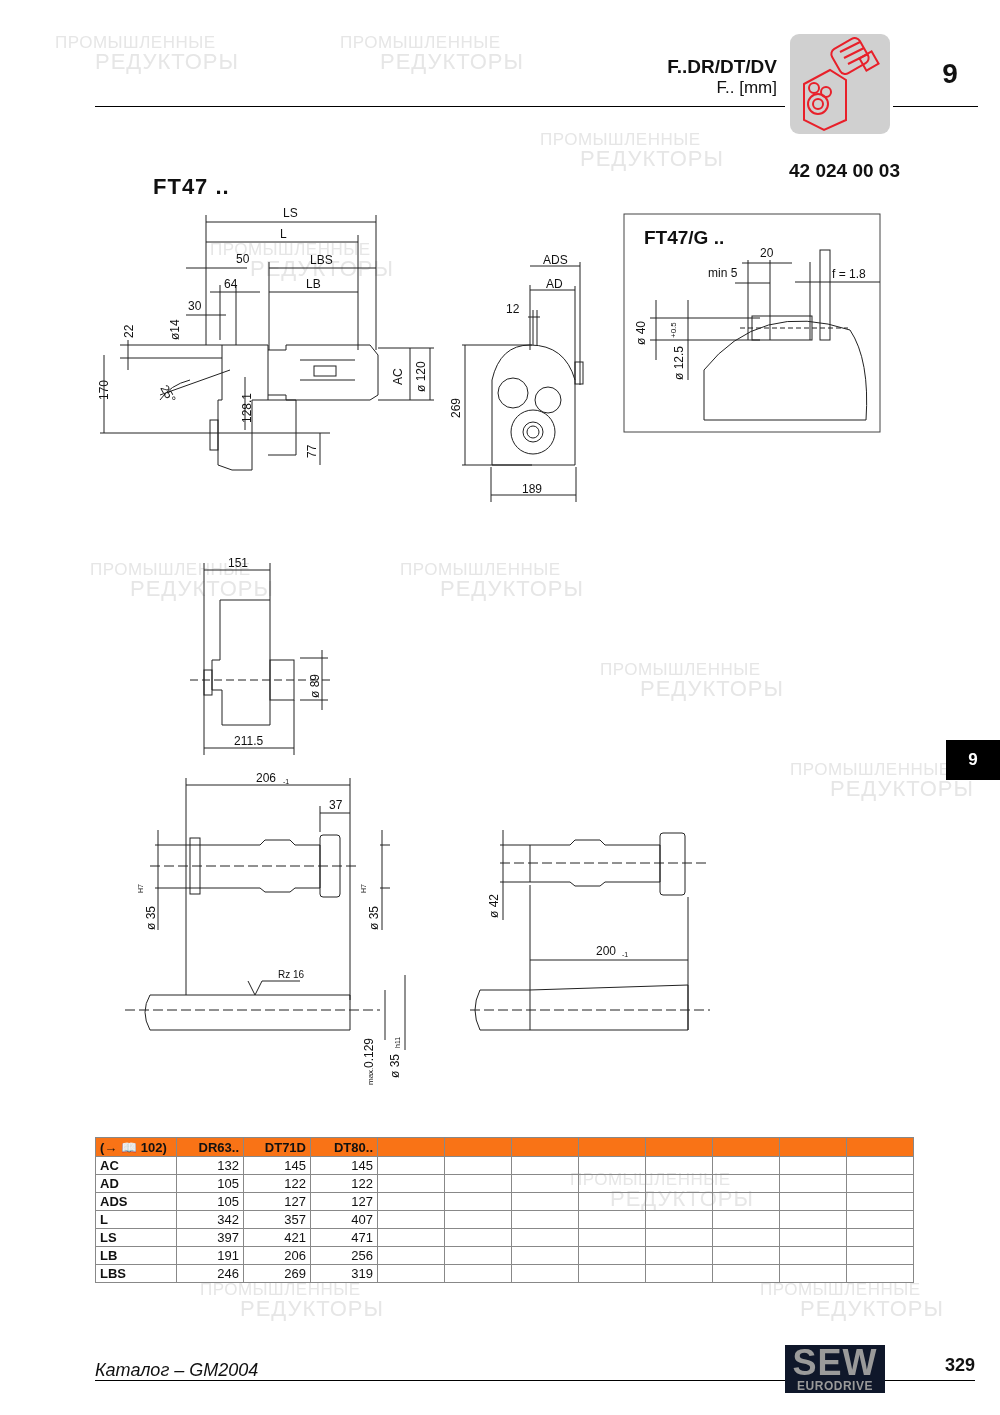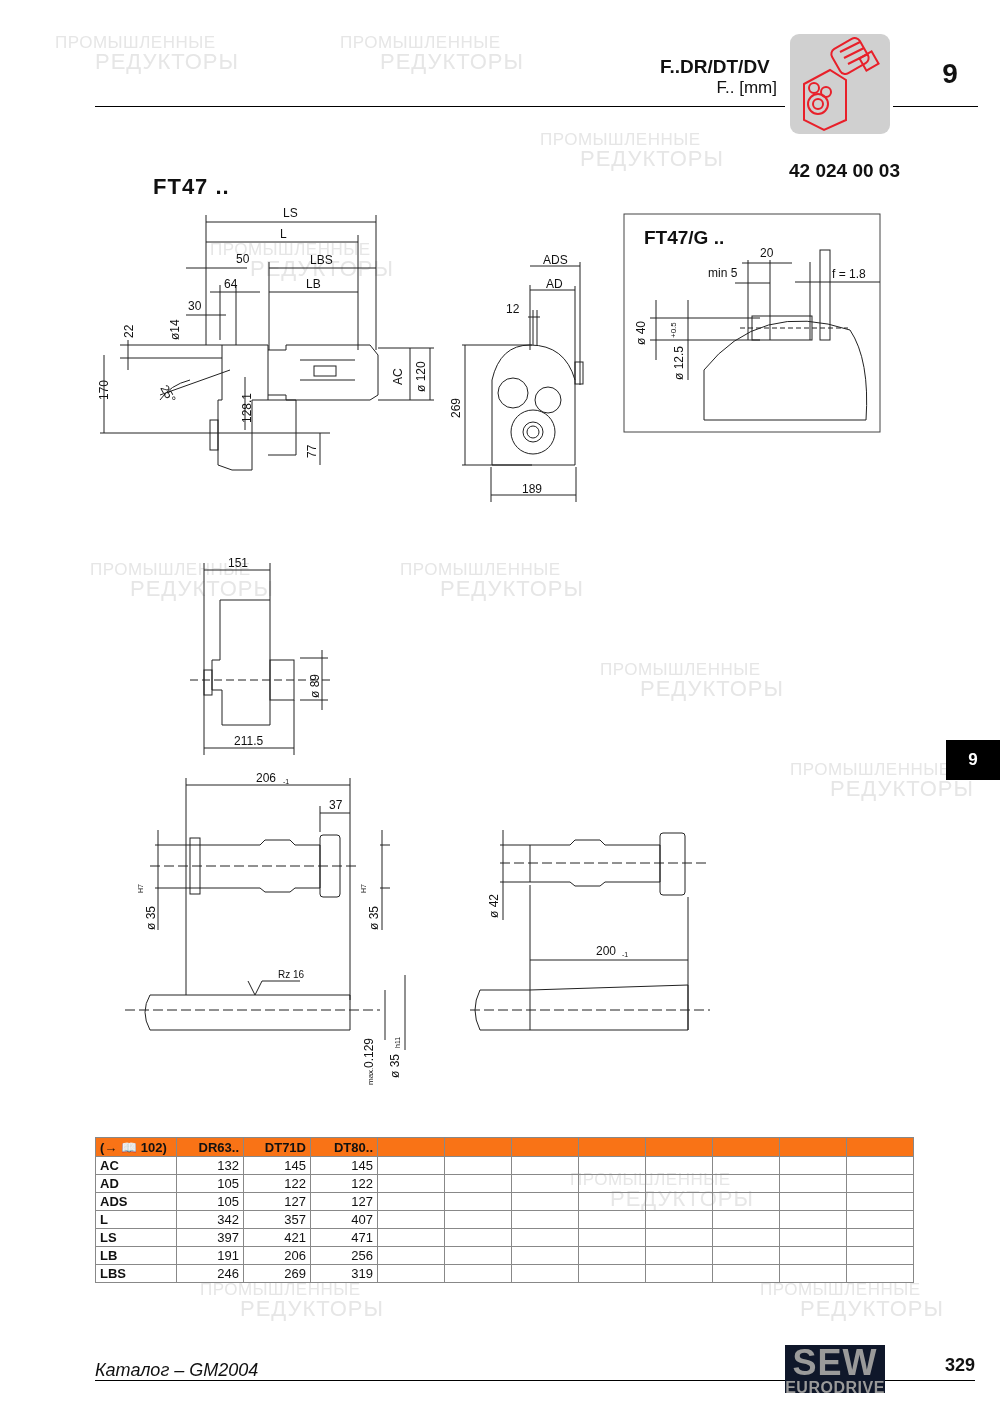--- a/index.html
+++ b/index.html
@@ -1,40 +1,40 @@
 <!DOCTYPE html>
 <html><head>
 <meta charset="utf-8">
 <style>
   html, body { margin:0; padding:0; background:#fff; }
   body { width:1000px; height:1415px; position:relative; overflow:hidden; font-family:"Liberation Sans", sans-serif; color:#111; }
   .abs { position:absolute; }
   .wm { position:absolute; color:#e6e6e6; font-size:17px; line-height:19px; letter-spacing:0.5px; pointer-events:none; }
   .wm .big { font-size:22px; letter-spacing:1px;margin-left:40px; }
-  #hdr-title { left:660px; top:56px; width:117px; text-align:left; font-size:19px; font-weight:bold; }
+  #hdr-title { left:660px; top:56px; width:117px; text-align:right; font-size:19px; font-weight:bold; }
   #hdr-sub { left:660px; top:78px; width:117px; text-align:right; font-size:17px; }
   #hdr-rule-l { left:95px; top:106px; width:690px; height:1px; background:#000; }
   #hdr-rule-r { left:893px; top:106px; width:85px; height:1px; background:#000; }
   #hdr-icon { left:790px; top:34px; width:100px; height:100px; background:#d0d0d0; border-radius:9px; }
   #hdr-chapter { left:930px; top:58px; width:40px; text-align:center; font-size:28px; font-weight:bold; }
   #part-no { left:760px; top:160px; width:140px; text-align:right; font-size:19px; font-weight:bold; }
   #title-ft47 { left:153px; top:174px; font-size:22px; font-weight:bold; letter-spacing:1px; }
   #side-tab { left:946px; top:740px; width:54px; height:40px; background:#000; color:#fff; font-size:17px; font-weight:bold; text-align:center; line-height:40px; }
   svg text { font-family:"Liberation Sans", sans-serif; fill:#111; }
   table#dims { position:absolute; left:95px; top:1137px; border-collapse:collapse; font-size:13px; }
   #dims td, #dims th { border:1px solid #888; height:17px; padding:0 4px; }
   #dims th { background:#f97316; font-weight:bold; text-align:right; height:18px; }
   #dims th.first { text-align:left; }
   #dims td.lbl { font-weight:bold; text-align:left; }
   #dims td.num { text-align:right; }
   #footer-left { left:95px; top:1360px; font-size:18px; font-style:italic; }
   #footer-rule { left:95px; top:1380px; width:880px; height:1px; background:#000; }
   #footer-logo { left:785px; top:1345px; width:100px; height:48px; background:#0f172a; }
   #logo-sew { position:absolute; left:0; top:0; width:100px; text-align:center; font-size:36px; font-weight:bold; color:#9a9a9a; letter-spacing:1px; line-height:36px; }
-  #logo-euro { position:absolute; left:0; top:34px; width:100px; text-align:center; font-size:16px; font-weight:bold; color:#9a9a9a; letter-spacing:0.5px; }
+  #logo-euro { position:absolute; left:0; top:34px; width:100px; text-align:center; font-size:12px; font-weight:bold; color:#9a9a9a; letter-spacing:0.5px; }
   #page-num { left:920px; top:1355px; width:55px; text-align:right; font-size:18px; font-weight:bold; }
 </style>
 </head>
 <body>
 
 <div class="wm" style="left:55px;top:33px;">
     <div>ПРОМЫШЛЕННЫЕ</div>
     <div class="big">РЕДУКТОРЫ</div>
   </div>
 <div class="wm" style="left:340px;top:33px;">

